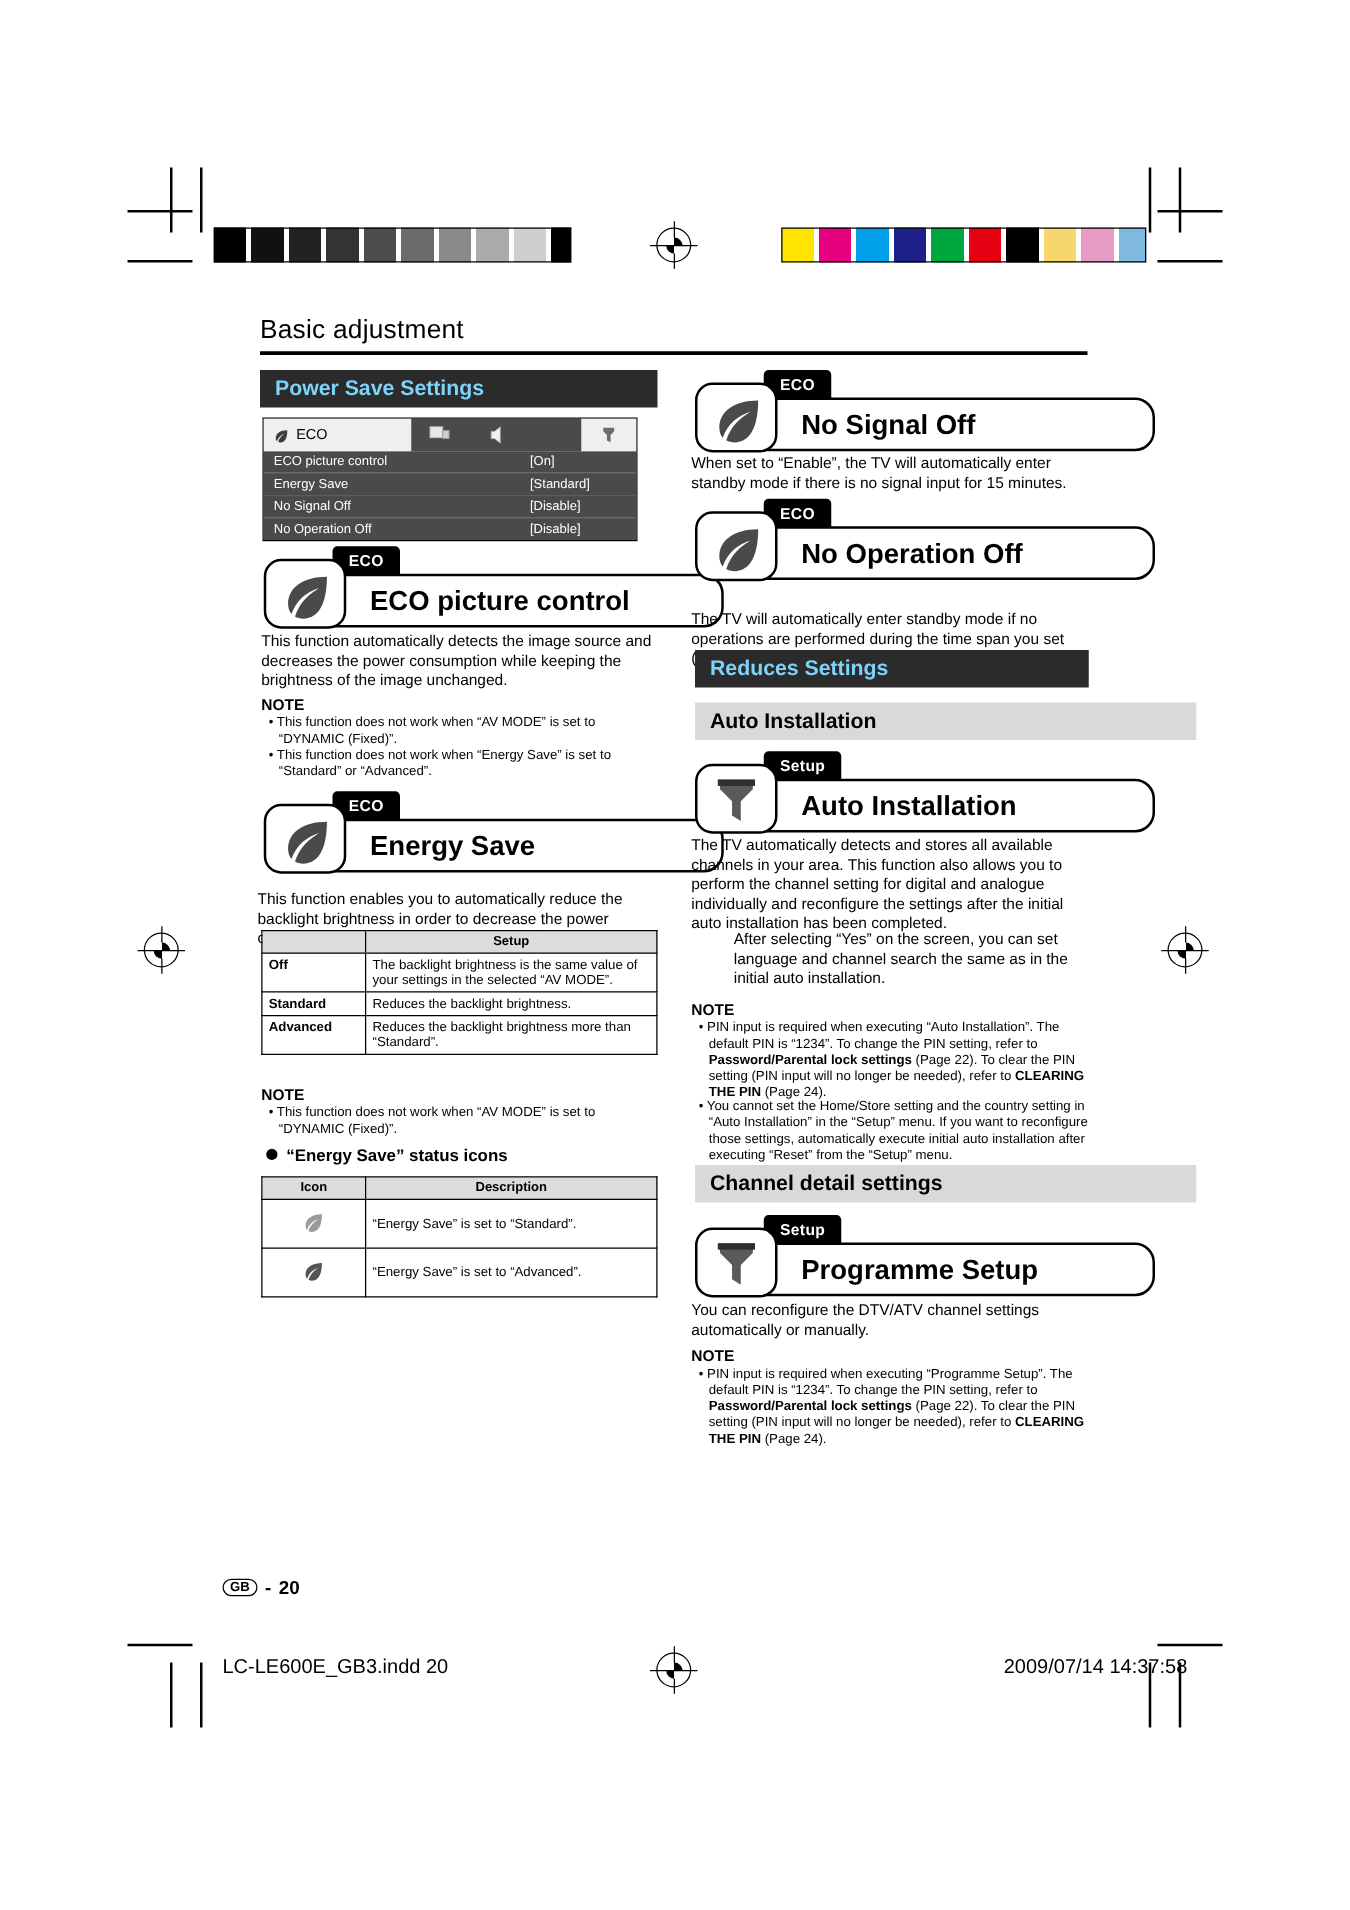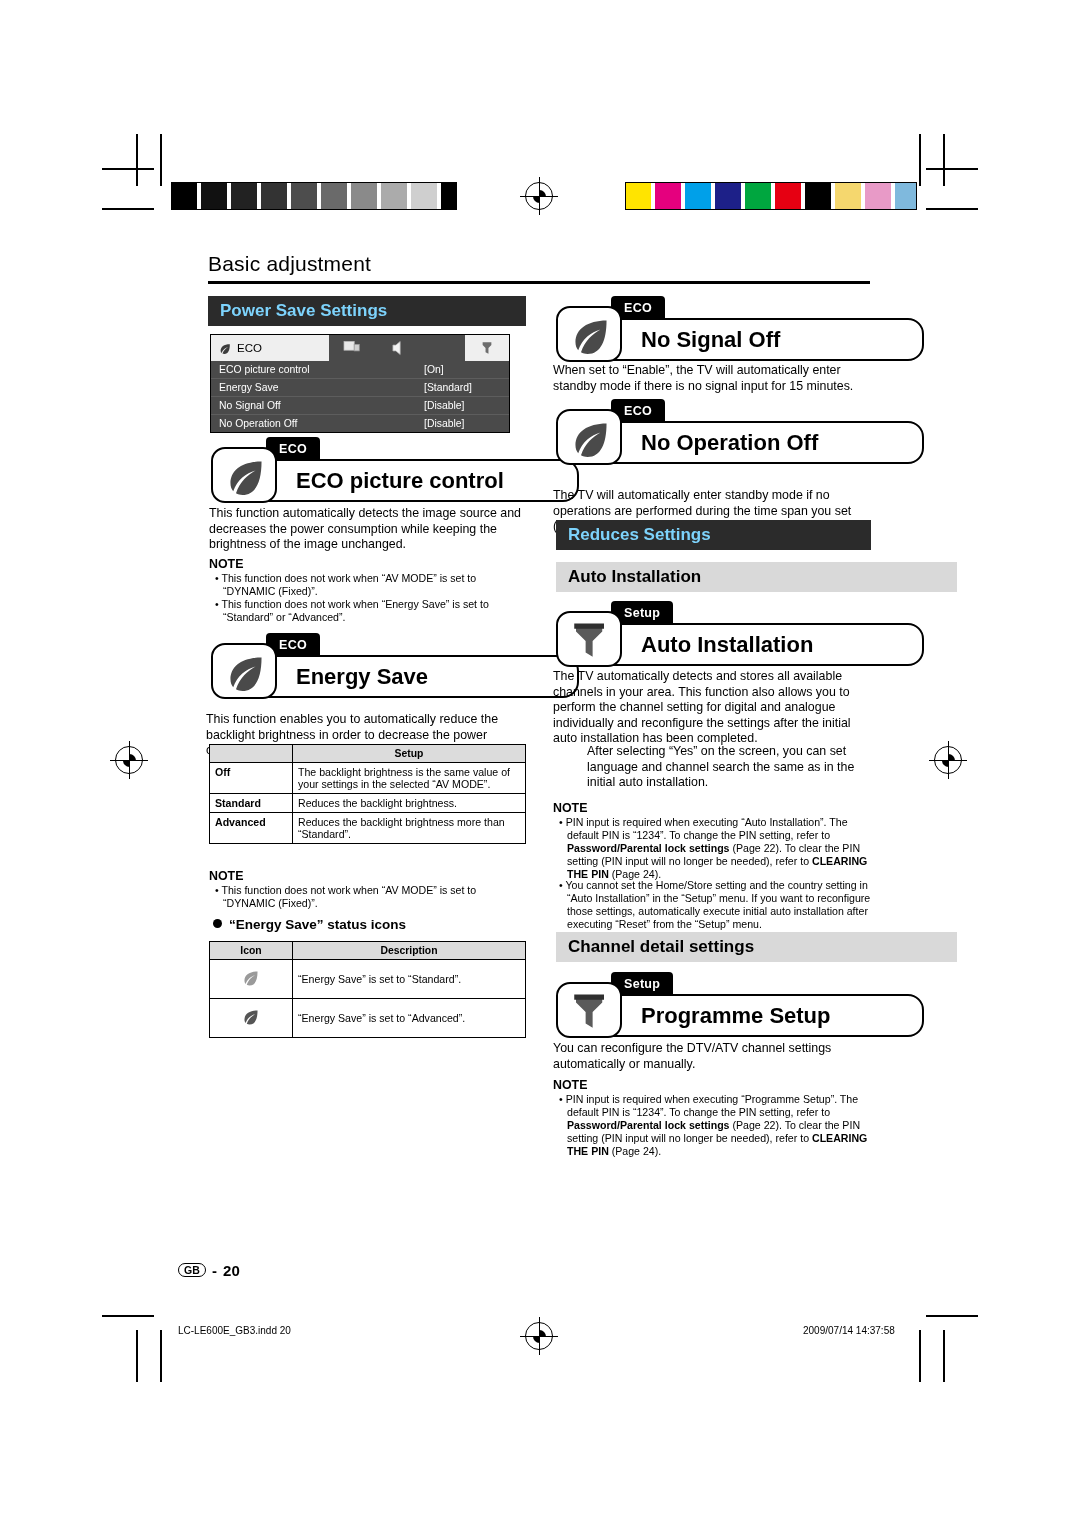--- a/index.html
+++ b/index.html
@@ -56,21 +56,21 @@
   
   table.t{position:absolute;border-collapse:collapse;font-size:10.6px;}
   table.t td,table.t th{border:1px solid #000;padding:3px 5px;vertical-align:top;}
   table.t th{background:#dcdcdc;font-size:10.4px;font-weight:bold;text-align:center;}
 
   .dot{display:inline-block;width:9px;height:9px;border-radius:50%;background:#000;margin-right:7px;vertical-align:1px;}
   .subhead{position:absolute;font-size:13.5px;font-weight:bold;}
 
   .footer-left{position:absolute;left:178px;top:1262px;font-size:15px;font-weight:bold;}
   .gb{display:inline-block;border:1.3px solid #000;border-radius:9px;padding:0 5px;font-size:10.5px;font-weight:bold;vertical-align:2px;}
-  .ftxt{position:absolute;font-size:10px;}
+  .ftxt{position:absolute;font-size:16px;}
   .indent{padding-left:14px;display:block;text-indent:-8px;}
 </style>
 </head>
 <body>
 
 <div class="page">
 
   <div class="cropmark" style="left:102px;top:168px;width:52px;height:1.5px;"></div>
   <div class="cropmark" style="left:102px;top:208px;width:52px;height:1.5px;"></div>
   <div class="cropmark" style="left:136px;top:134px;width:1.5px;height:52px;"></div>

